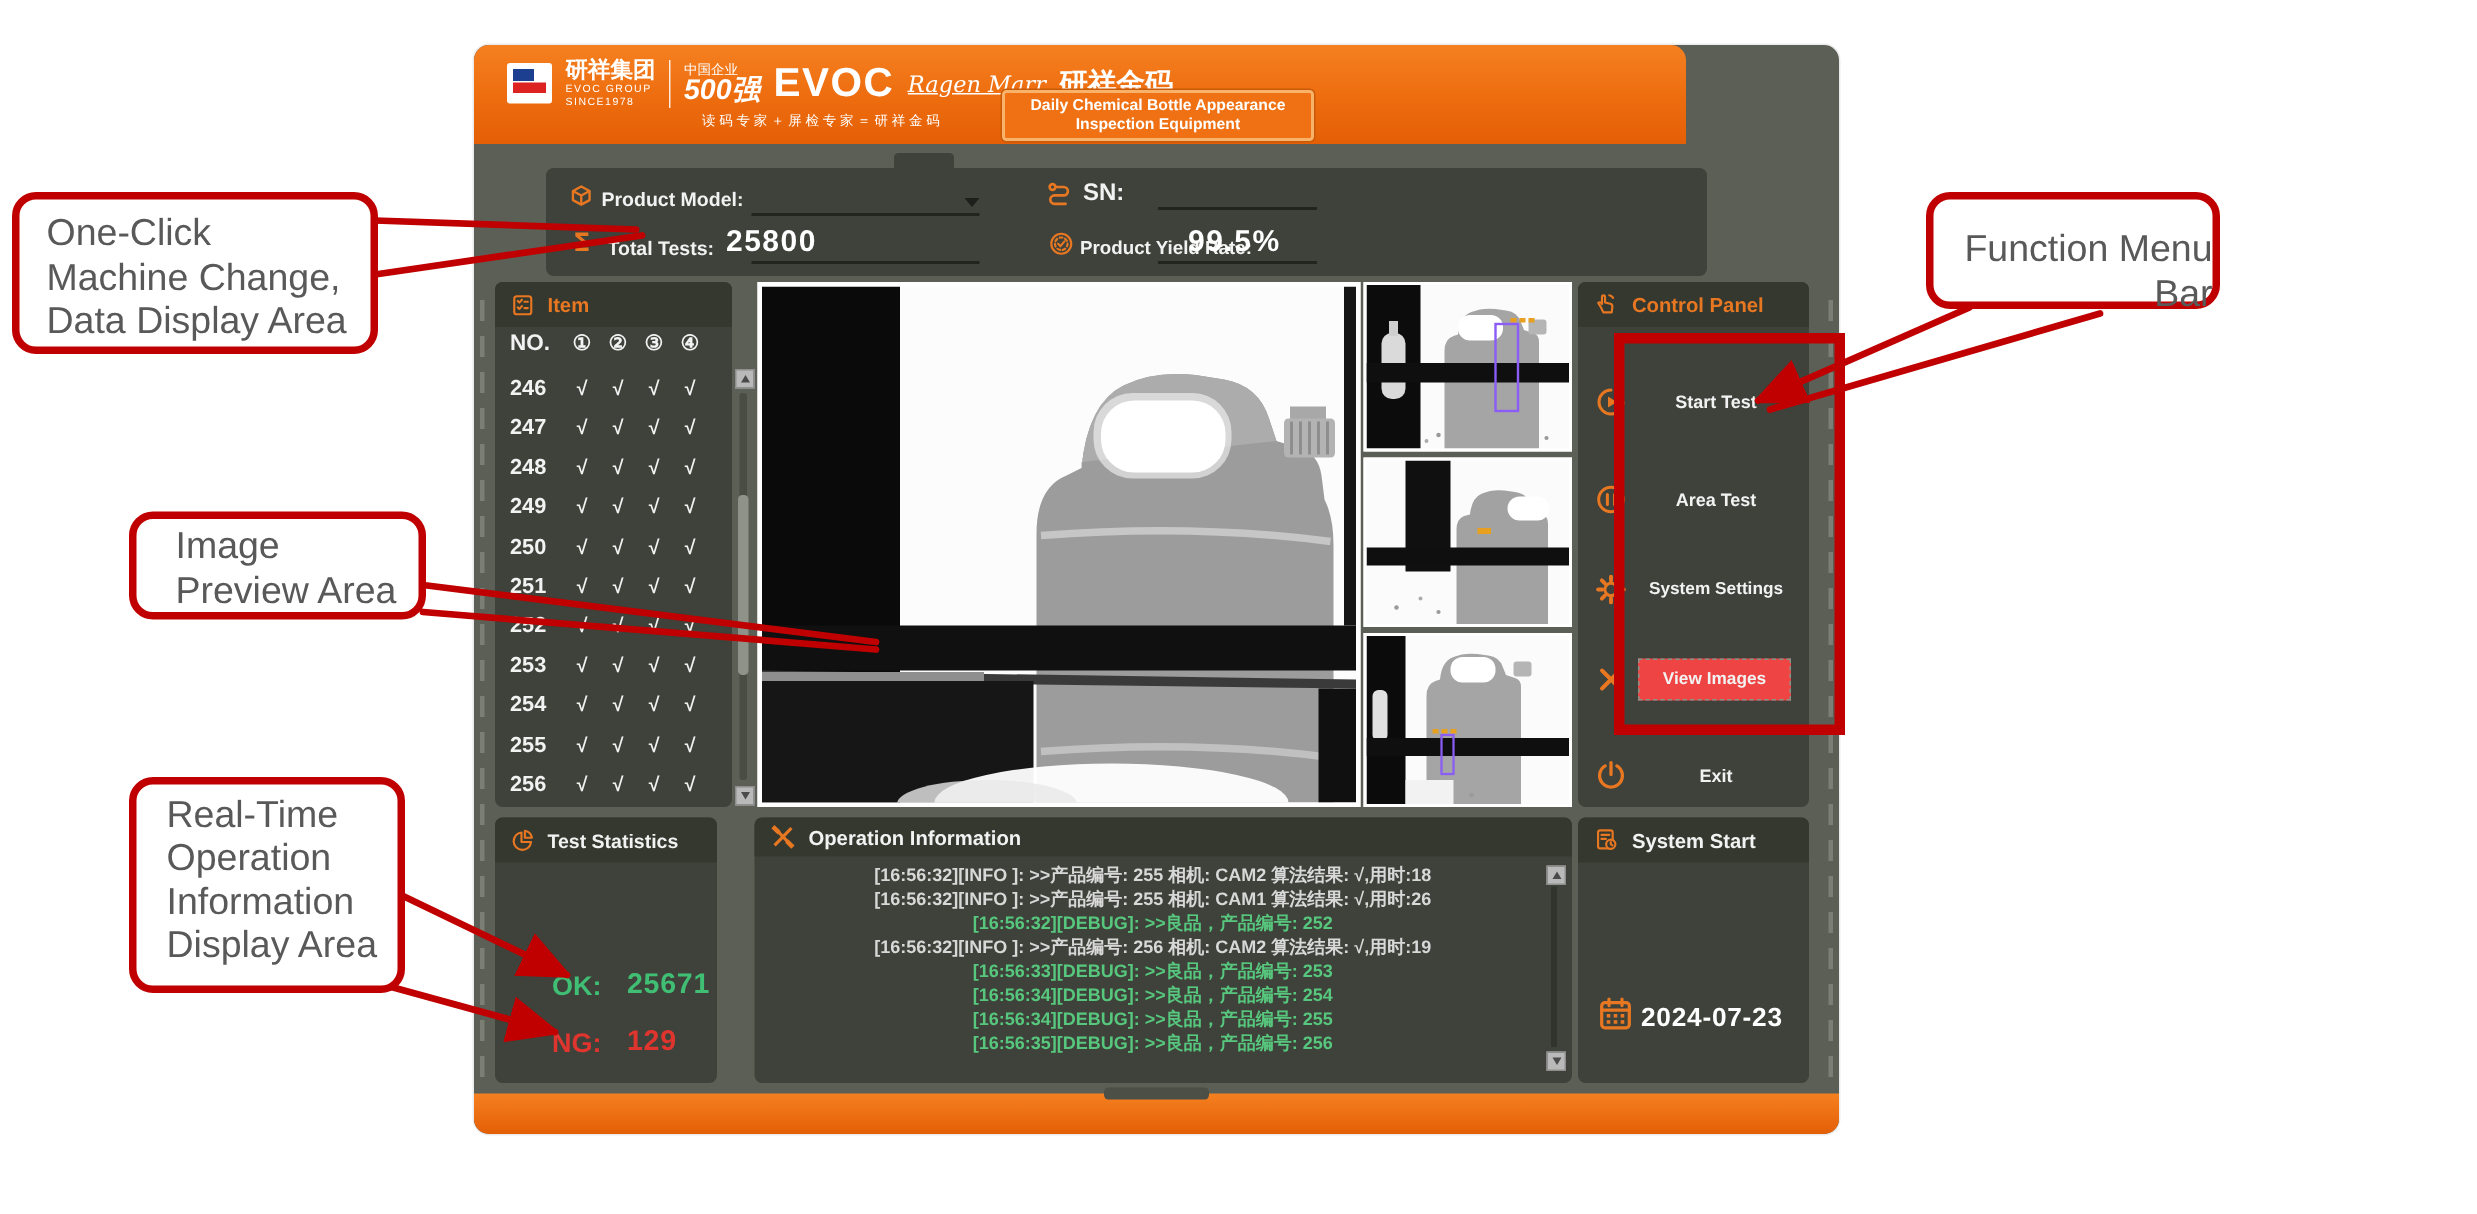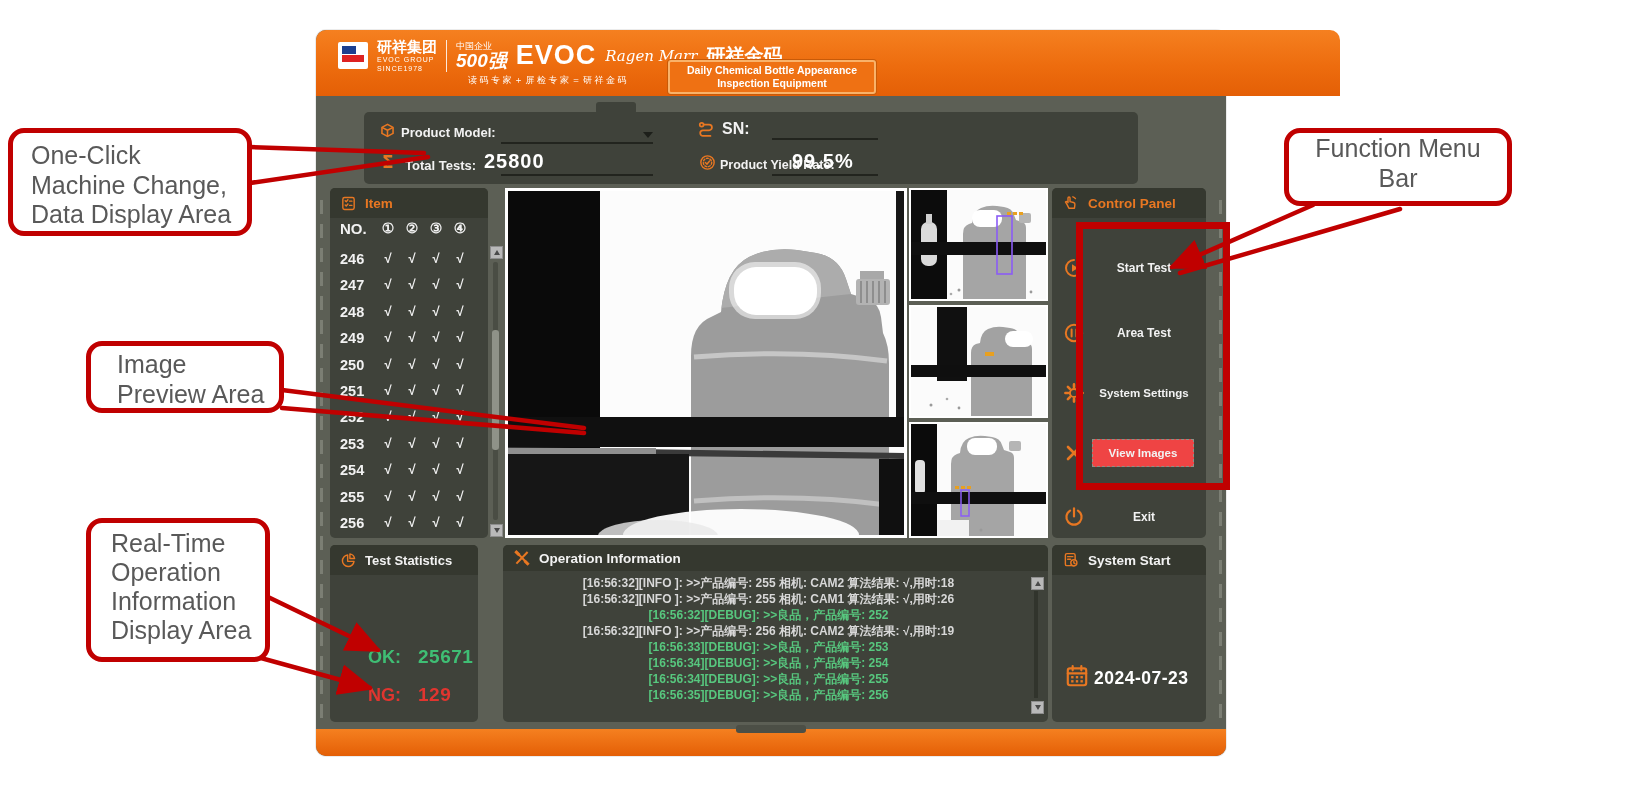--- a/index.html
+++ b/index.html
@@ -7,34 +7,34 @@
     --body:#5C5F55; --text:#F2F2F2; --ok-green:#3FBE74; --ng-red:#E0352F;
     --log-green:#57C77E; --log-gray:#D8D8D8; --annotation-red:#C00000; --purple:#8B5CF6;
   }
   *{margin:0;padding:0;box-sizing:border-box;}
   body{background:#fff;font-family:"Liberation Sans",sans-serif;}
   .canvas{position:relative;width:1651px;height:809px;background:#fff;overflow:hidden;}
 
   
   .window{position:absolute;left:316px;top:30px;width:910px;height:726px;background:var(--body);
     border-radius:10px;box-shadow:0 0 0 1px rgba(0,0,0,.08);}
-  .app-header{position:absolute;left:0;top:0;width:1024px;height:66px;border-radius:10px 10px 0 0;
+  .app-header{position:absolute;left:0;top:0;width:808px;height:66px;border-radius:10px 10px 0 0;
     background:linear-gradient(180deg,#F58020 0%,#ED6C0E 55%,#E45F06 100%);overflow:hidden;}
   .logo-cluster{position:absolute;left:22px;top:9px;display:flex;align-items:center;gap:9px;color:#fff;}
   .evoc-badge{width:30px;height:27px;background:#fff;border-radius:2px;position:relative;}
   .evoc-badge::after{content:"";position:absolute;left:4px;top:13px;width:22px;height:7px;background:#d22;}
   .evoc-badge::before{content:"";position:absolute;left:4px;top:4px;width:14px;height:8px;background:#1c3f8f;}
   .logo-col{display:flex;flex-direction:column;line-height:1;}
   .logo-group-cn{font-size:15px;font-weight:bold;}
   .logo-tiny{font-size:7px;letter-spacing:1px;margin-top:2px;}
   .logo-divider{width:1px;height:32px;background:rgba(255,255,255,.85);}
   .logo-cn-ent{font-size:9px;}
   .logo-500{font-size:19px;font-weight:bold;font-style:italic;}
   .logo-evoc{font-size:27px;font-weight:bold;letter-spacing:1px;}
-  .logo-script{font-size:15px;font-style:italic;font-family:"DejaVu Serif",serif;}
+  .logo-script{font-size:15px;font-style:italic;font-family:"DejaVu Serif",serif;text-decoration:underline;}
   .logo-brand{font-size:19px;font-weight:bold;}
   .logo-slogan{position:absolute;left:152px;top:44px;font-size:9px;color:#fff;letter-spacing:2.5px;white-space:nowrap;}
   .title-badge{position:absolute;left:352px;top:30px;width:208px;height:34px;background:#EF7113;
     border:2px solid #F9B26A;box-shadow:0 0 0 1px #C85A08;border-radius:3px;color:#fff;
     display:flex;flex-direction:column;align-items:center;justify-content:center;line-height:1.25;}
   .title-badge span{font-size:10.5px;font-weight:bold;white-space:nowrap;}
   .app-footer{position:absolute;left:0;top:699px;width:910px;height:27px;border-radius:0 0 10px 10px;
     background:linear-gradient(180deg,#F58020,#E45F06);}
   .footer-notch{position:absolute;left:420px;top:-4px;width:70px;height:8px;background:#4c4f46;border-radius:3px;}
   .top-tab{position:absolute;left:280px;top:72px;width:40px;height:12px;background:var(--panel);border-radius:3px;}
@@ -111,21 +111,21 @@
   .cal-icon{position:absolute;left:12px;top:118px;}
 
   
   .pointer-layer{position:absolute;left:0;top:0;width:1651px;height:809px;pointer-events:none;z-index:5;}
   .red-rect{position:absolute;left:1076px;top:222px;width:154px;height:268px;border:7px solid var(--annotation-red);z-index:6;}
   .callout{position:absolute;background:#fff;border:5px solid var(--annotation-red);border-radius:16px;
     color:#595959;font-size:25px;line-height:1.18;white-space:pre-line;z-index:7;}
   .co1{left:8px;top:128px;width:244px;height:108px;padding:8px 0 0 18px;}
   .co2{left:86px;top:341px;width:198px;height:72px;padding:4px 0 0 26px;}
   .co3{left:86px;top:518px;width:184px;height:144px;padding:6px 0 0 20px;line-height:1.16;}
-  .co4{left:1284px;top:128px;width:228px;height:78px;padding-top:1px;text-align:center;}
+  .co4{left:1284px;top:128px;width:196px;height:78px;padding-top:19px;text-align:right;}
 </style>
 </head>
 <body>
 
 <div class="canvas">
 
   <div class="window">
 
     <div class="app-header">
       <div class="logo-cluster">

